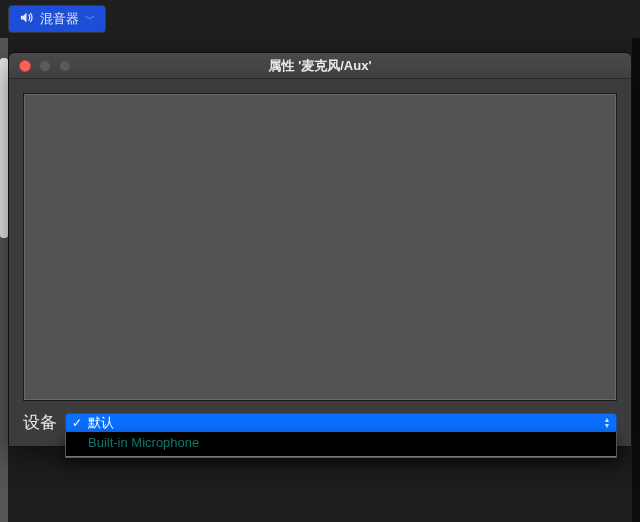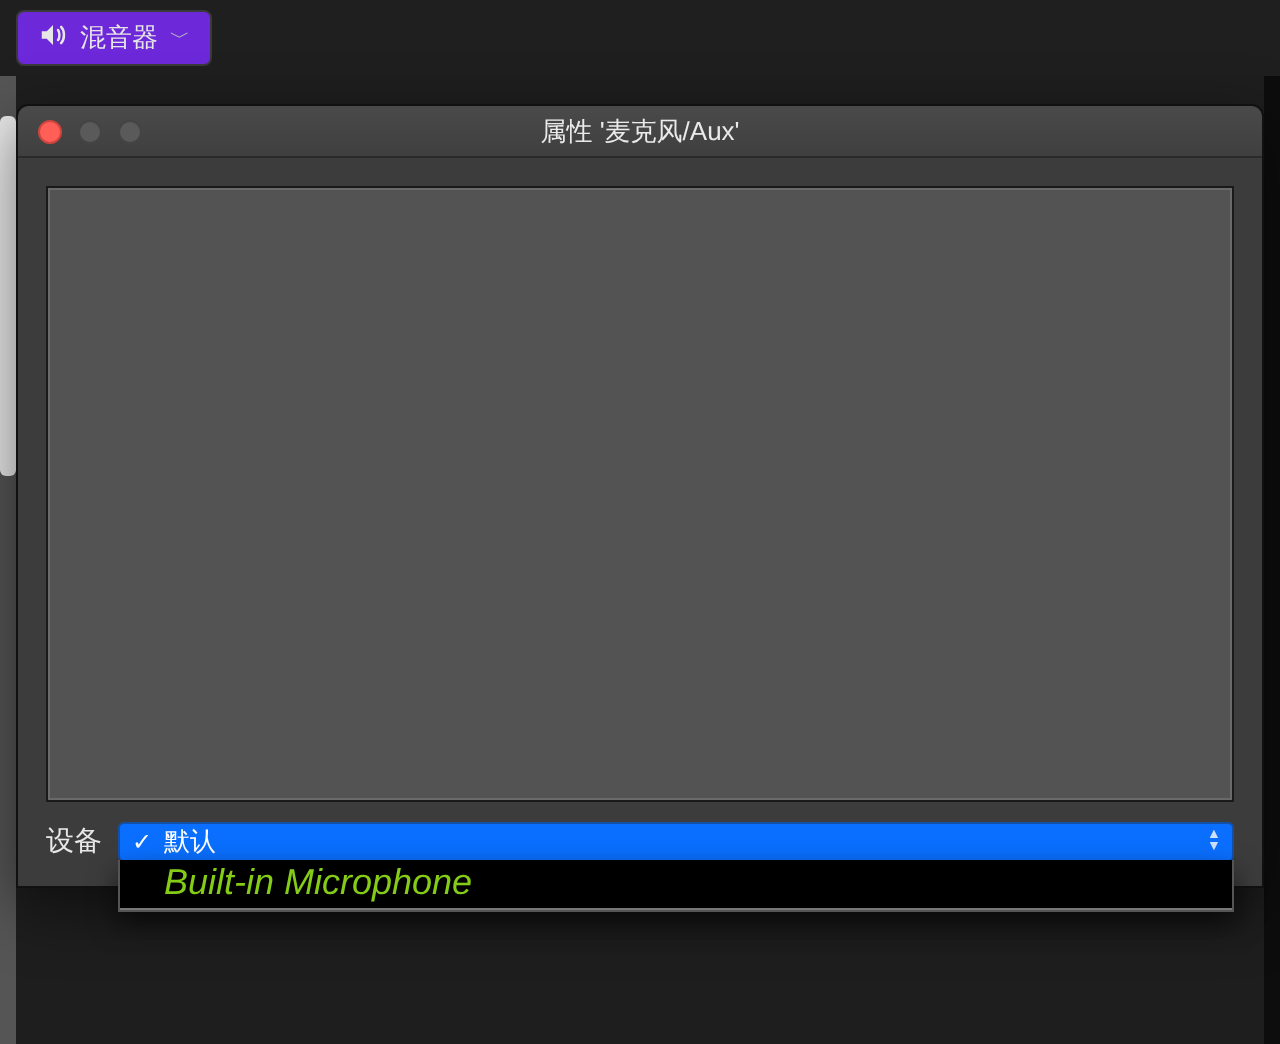--- a/index.html
+++ b/index.html
@@ -1,20 +1,20 @@
 <!DOCTYPE html>
 <html><head>
 <meta charset="utf-8">
 <style>
   * { box-sizing: border-box; margin: 0; padding: 0; }
   html, body { width: 640px; height: 522px; overflow: hidden; font-family: -apple-system, "Helvetica Neue", Arial, sans-serif; font-size: 13px; }
   body { background: #1e1e1e; color: #ddd; }
 
   .topbar { height: 38px; display: flex; align-items: center; padding: 6px 8px; background: #1f1f1f; }
-  .mixer-btn { display: flex; align-items: center; gap: 6px; background: #6d28d9; border: 1px solid #3a3a3a; border-radius: 4px; padding: 4px 10px; color: #e6e6e6; cursor: default; }
+  .mixer-btn { display: flex; align-items: center; gap: 6px; background: #1d4ed8; border: 1px solid #3a3a3a; border-radius: 4px; padding: 4px 10px; color: #e6e6e6; cursor: default; }
   .mixer-btn .chev { font-size: 10px; color: #bbb; }
   .speaker-svg { width: 15px; height: 15px; }
 
   .bg-area { position: absolute; left: 0; top: 38px; right: 0; bottom: 0; background: #1e1e1e; }
   .bg-strip { position: absolute; width: 8px; top: 0; bottom: 0; background: #555; }
   .bg-strip.left { left: 0; }
   .bg-blob { position: absolute; background: #eaeaea; border-radius: 3px; }
   .bg-blob.b1 { left:0; top: 20px; width:8px; height:180px; }
   .bg-rightdark { position:absolute; right:0; top:0; width:8px; bottom:0; background:#0d0d0d; }
 
@@ -27,37 +27,38 @@
     border-radius: 6px 6px 0 0;
     box-shadow: 0 10px 30px rgba(0,0,0,0.5);
   }
   .titlebar {
     height: 26px;
     background: linear-gradient(#4a4a4a,#3f3f3f);
     border-bottom: 1px solid #2a2a2a;
     display: flex; align-items: center;
     position: relative;
     border-radius: 6px 6px 0 0;
+    font-weight: bold;
   }
   .traffic { display: flex; gap: 8px; margin-left: 10px; }
   .tl { width: 12px; height: 12px; border-radius: 50%; }
   .tl.red { background: #ff5f57; border: 0.5px solid #d0443e; }
   .tl.gray { background: #5a5a5a; border: 0.5px solid #444; }
   .titlebar .title { position: absolute; left:0; right:0; text-align:center; color:#eaeaea; font-size:13px; pointer-events:none; }
 
   .preview-wrap { padding: 14px 14px 6px 14px; }
   .preview {
     width: 100%; height: 308px;
     background: #535353;
     border: 1px solid #1a1a1a;
     box-shadow: inset 0 0 0 1px #6a6a6a;
   }
 
   .device-row { display: flex; align-items: center; padding: 4px 14px 12px 14px; gap: 8px; }
-  .device-label { color: #e8e8e8; font-size: 14px; min-width: 28px; }
+  .device-label { color: #e8e8e8; font-size: 17px; min-width: 28px; }
   .select-shell { position: relative; flex: 1; }
   .select-display {
     width: 100%; height: 20px;
     background: #0a6fff;
     border: 1px solid #1550a8;
     border-radius: 3px;
     color: #fff;
     display: flex; align-items: center;
     padding: 0 20px 0 22px;
     font-size: 13px;
@@ -74,24 +75,23 @@
   .dropdown {
     position: absolute;
     left: 0; right: 0; top: 19px;
     background: #000;
     border: 1px solid #555;
     border-top: none;
     box-shadow: 0 6px 14px rgba(0,0,0,0.6);
   }
   .dropdown .opt {
     padding: 2px 8px 2px 22px;
-    color: #84cc16;
-    font-size: 18px;
+    color: #0f766e;
+    font-size: 13px;
     line-height: 18px;
-    font-style: italic;
   }
   .dropdown hr { border: none; border-top: 1px solid #777; margin: 2px 0 0 0; }
 </style>
 </head>
 <body>
 
 <div class="topbar">
   <div class="mixer-btn">
     <span>
       <svg class="speaker-svg" viewBox="0 0 24 24" fill="none" stroke="#e6e6e6" stroke-width="2" stroke-linecap="round" stroke-linejoin="round">

